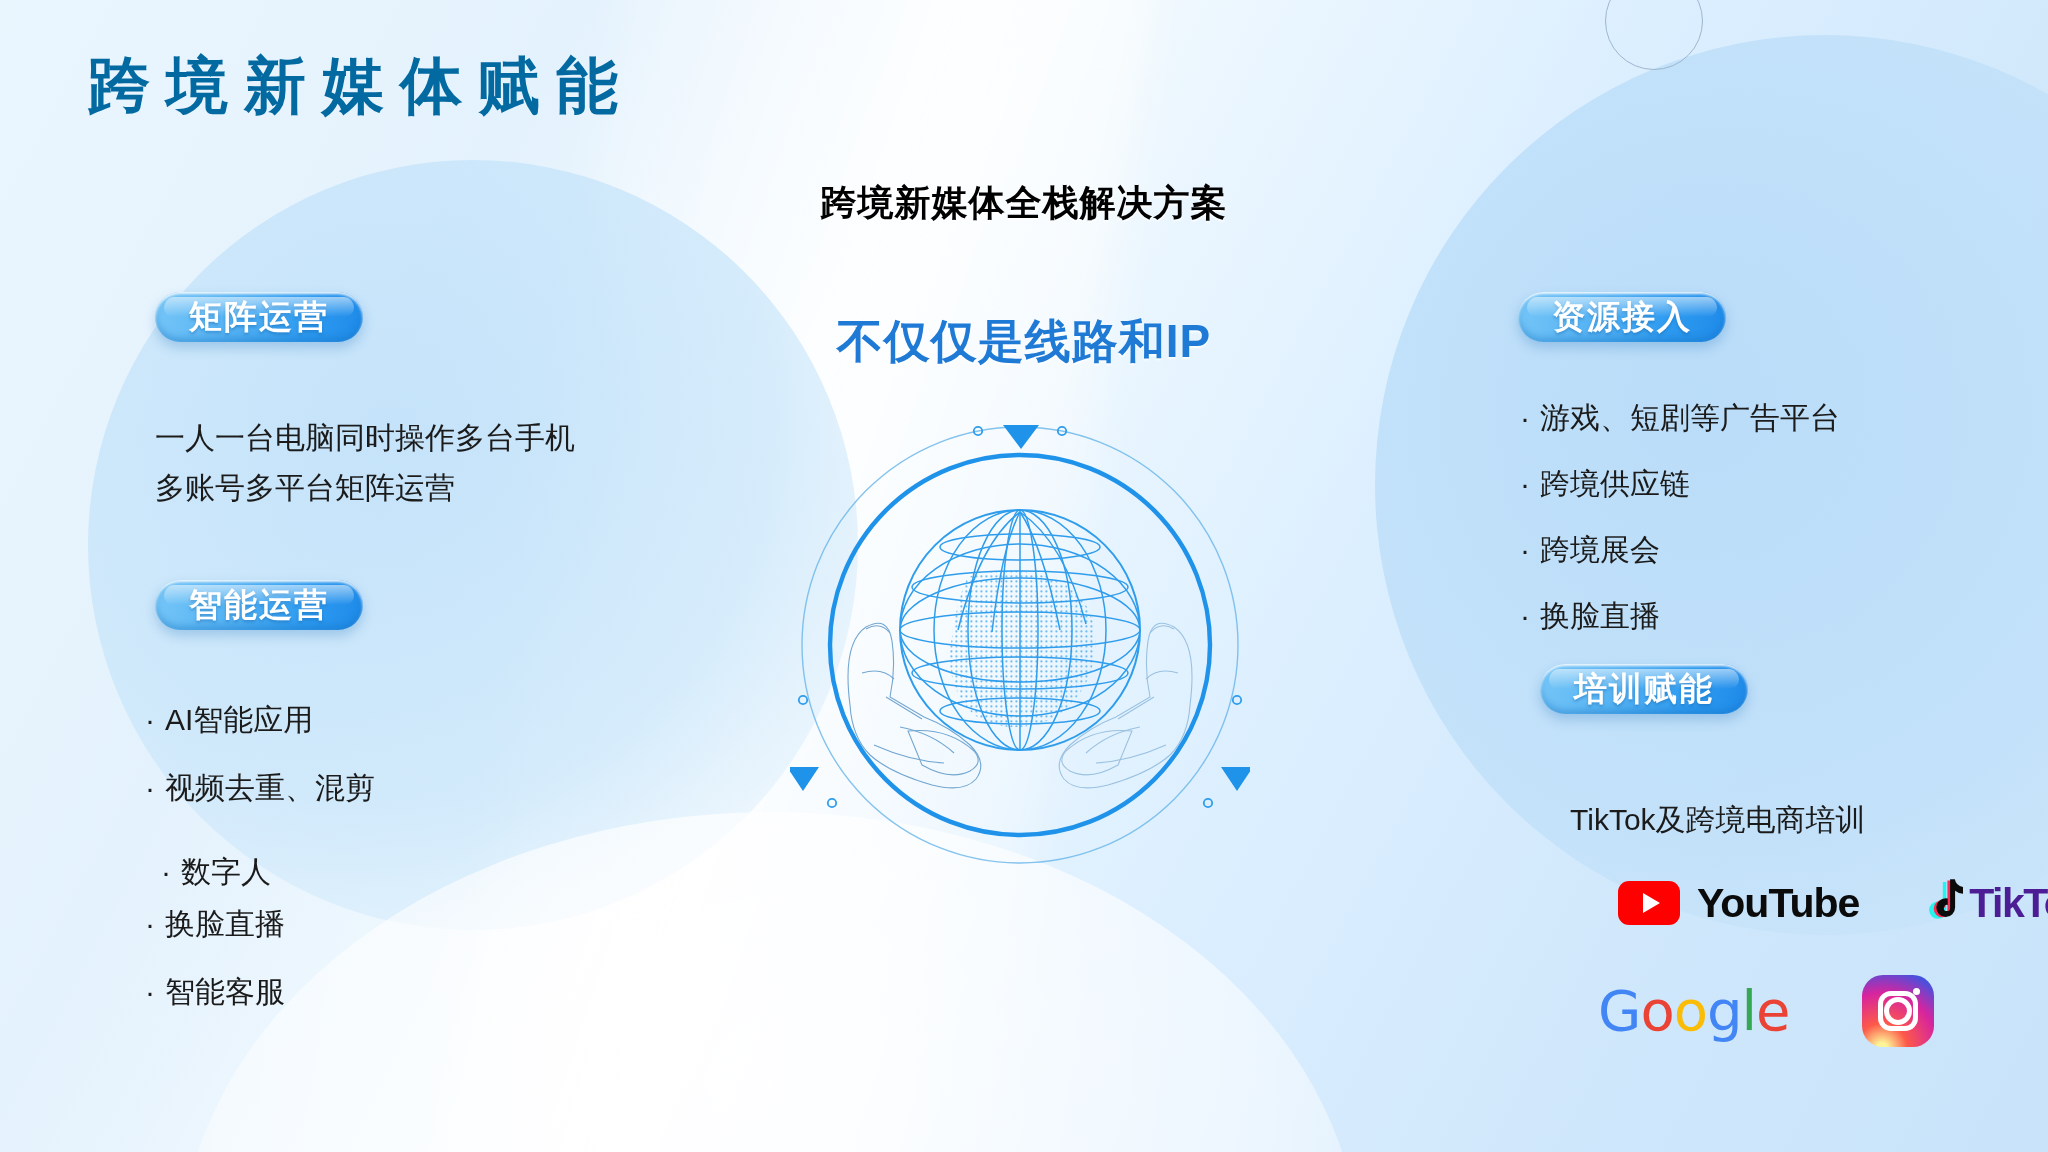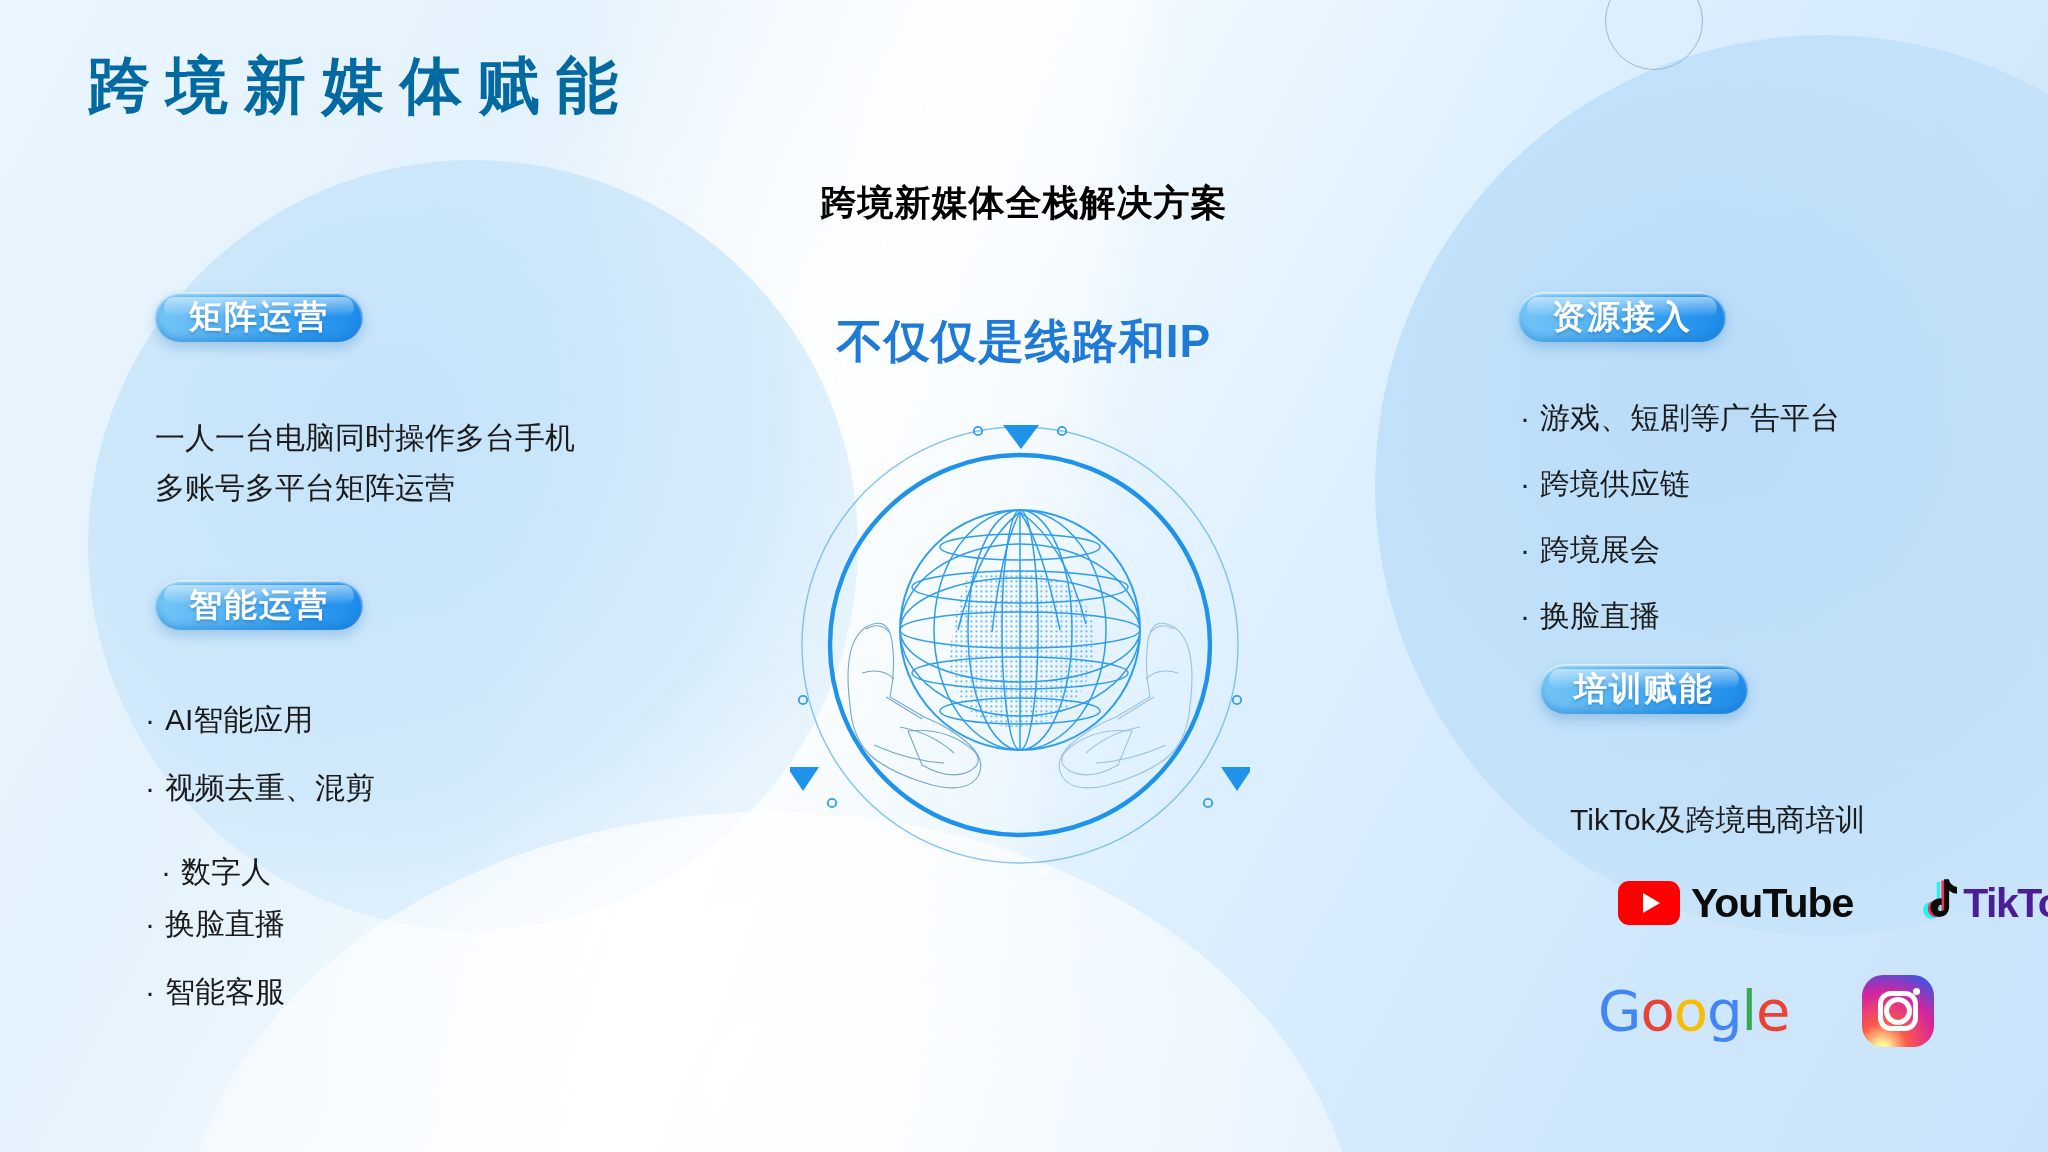--- a/index.html
+++ b/index.html
@@ -97,21 +97,21 @@
     font-size:30px; color:#1b1b1b; font-weight:400;
   }
   .bullet-line{
     position:absolute; white-space:nowrap;
     font-size:30px; color:#1b1b1b; font-weight:400;
   }
   .bullet-line .dot{ margin-right:10px; color:#1b1b1b; }
 
   
   .logo-row{ position:absolute; display:flex; align-items:center; }
-  .yt{ display:flex; align-items:center; gap:11px;padding-left:48px; }
+  .yt{ display:flex; align-items:center; gap:17px;padding-left:48px; }
   .yt-badge{
     width:62px; height:44px; border-radius:11px; background:#ff0000;
     display:flex; align-items:center; justify-content:center;
   }
   .yt-badge i{
     display:block; width:0; height:0;
     border-left:17px solid #fff;
     border-top:10px solid transparent;
     border-bottom:10px solid transparent;
     margin-left:4px;

